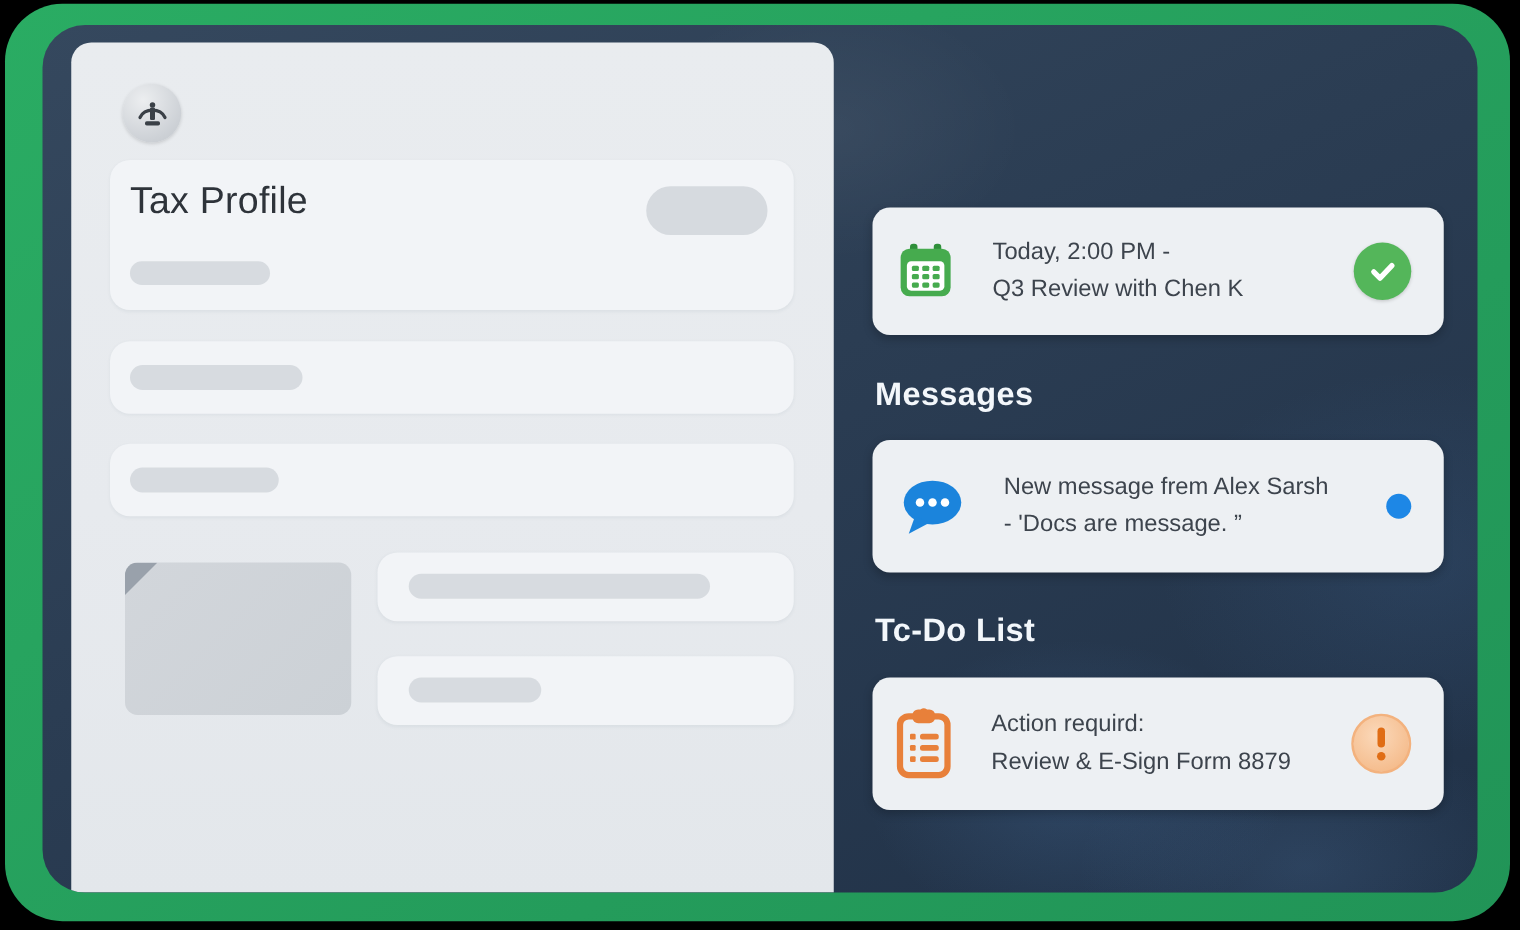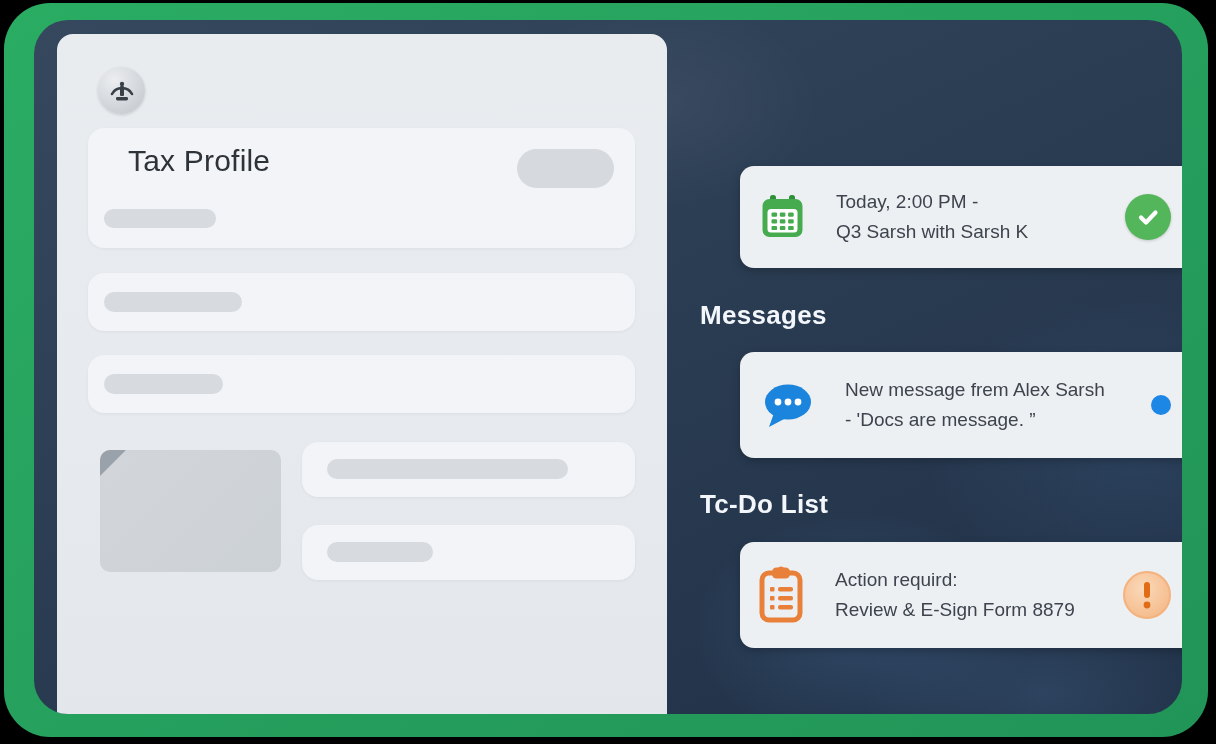--- a/index.html
+++ b/index.html
@@ -33,21 +33,21 @@
 
   .lp-card { position:absolute; background:#f2f4f7; border-radius:16px;
              box-shadow:0 1px 3px rgba(40,60,80,.06); }
   .card-profile { left:31px; top:94px;  width:547px; height:120px; }
   .card-row2    { left:31px; top:239px; width:547px; height:58px; }
   .card-row3    { left:31px; top:321px; width:547px; height:58px; }
   .card-sub1    { left:245px; top:408px; width:333px; height:55px; }
   .card-sub2    { left:245px; top:491px; width:333px; height:55px; }
 
   .profile-title { position:absolute; left:16px; top:16px; font-size:30px;
-                   color:#2e333a; letter-spacing:.2px;margin-left:24px; }
+                   color:#2e333a; letter-spacing:.2px; }
   .pill { position:absolute; right:21px; top:21px; width:97px; height:39px;
           border-radius:20px; background:#d6dadf; cursor:pointer; }
 
   .bar { position:absolute; background:#d7dbe0; border-radius:10px; }
   .bar-profile { left:16px; top:81px;  width:112px; height:19px; }
   .bar-row2    { left:16px; top:19px;  width:138px; height:20px; }
   .bar-row3    { left:16px; top:19px;  width:119px; height:20px; }
   .bar-sub1    { left:25px; top:17px;  width:241px; height:20px; }
   .bar-sub2    { left:25px; top:17px;  width:106px; height:20px; }
 
@@ -60,21 +60,21 @@
 
   
   .section-heading { position:absolute; left:666px; width:440px; font-size:26px;
                      font-weight:bold; color:#f3f7fb; letter-spacing:.3px; }
   .h-notifications { top:92px; }
   .h-messages     { top:280px; }
   .h-todo         { top:469px; }
 
   .rp-card { position:absolute; left:664px; width:457px; background:#edf0f3;
              border-radius:14px; box-shadow:0 3px 8px rgba(0,0,0,.22);
-             display:flex; align-items:center; padding:0 26px 0 20px; cursor:pointer;margin-left:42px; }
+             display:flex; align-items:center; padding:0 26px 0 20px; cursor:pointer; }
   .card-notif { top:146px; height:102px; }
   .card-msg   { top:332px; height:106px; }
   .card-task  { top:522px; height:106px;padding-left:18px; }
 
   .rp-icon { flex:0 0 auto; display:flex; align-items:center; justify-content:center; }
   .rp-text { margin-left:31px; font-size:19px; line-height:30px; color:#3d444d; }
 
   .status { margin-left:auto; flex:0 0 auto; }
   .check-circle { width:46px; height:46px; border-radius:50%; background:#54b65a;
                   display:flex; align-items:center; justify-content:center;
@@ -145,21 +145,21 @@
             <rect x="19.8" y="25.2" width="5.6" height="4.2" rx="1.2"></rect>
             <rect x="28.1" y="25.2" width="5.6" height="4.2" rx="1.2"></rect>
             <rect x="11.5" y="31.9" width="5.6" height="4.2" rx="1.2"></rect>
             <rect x="19.8" y="31.9" width="5.6" height="4.2" rx="1.2"></rect>
             <rect x="28.1" y="31.9" width="5.6" height="4.2" rx="1.2"></rect>
           </g>
         </svg>
       </div>
       <div class="rp-text">
         <div>Today, 2:00 PM -</div>
-        <div>Q3 Sarsh with Sarsh K</div>
+        <div>Q3 Review with Chen K</div>
       </div>
       <div class="status check-circle">
         <svg width="26" height="26" viewBox="0 0 26 26">
           <path d="M6 13.5 L11 18.5 L20.5 8.5" fill="none" stroke="#ffffff" stroke-width="4.2" stroke-linecap="round" stroke-linejoin="round"></path>
         </svg>
       </div>
     </div>
 
     <div class="section-heading h-messages">Messages</div>
 

